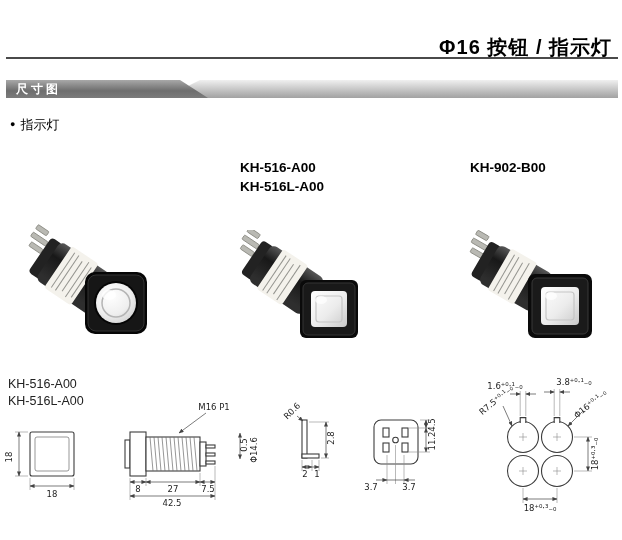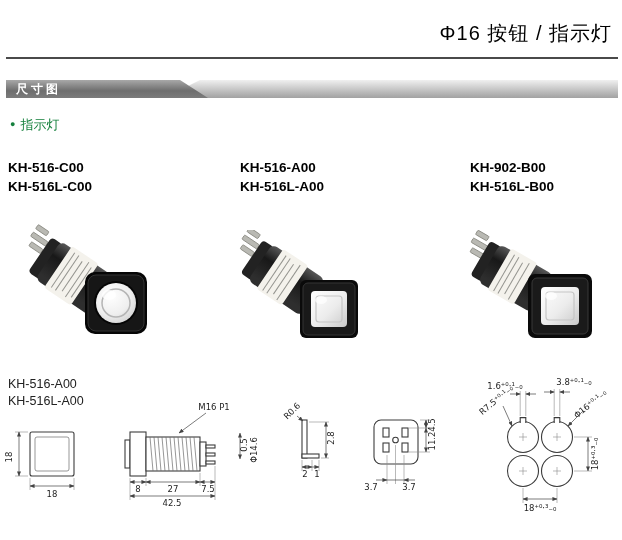--- a/index.html
+++ b/index.html
@@ -1,36 +1,36 @@
 <!DOCTYPE html>
 <html><head>
 <meta charset="utf-8">
 <style>
   html,body{margin:0;padding:0;background:#ffffff;}
   .page{position:relative;width:622px;height:540px;background:#fff;overflow:hidden;
         font-family:"Liberation Sans",sans-serif;color:#111;}
 
   
-  .title{position:absolute;top:20px;right:10px;font-size:20px;font-weight:400;
+  .title{position:absolute;top:34px;right:10px;font-size:20px;font-weight:700;
          letter-spacing:1px;color:#000;}
   .title-rule{position:absolute;top:57px;left:6px;right:4px;height:2px;background:#4a4a4a;}
 
   
   .ribbon{position:absolute;left:6px;right:4px;top:80px;height:18px;border-radius:6px;}
   .ribbon-tail{position:absolute;left:158px;right:0;top:0;bottom:0;
         background:linear-gradient(to bottom,#f0f0f0,#bcbcbc 65%,#a2a2a2);
         clip-path:polygon(36px 0,100% 0,100% 100%,0 100%);}
   .ribbon-head{position:absolute;left:0;width:202px;top:0;bottom:0;
         background:linear-gradient(to bottom,#a8a8a8,#6e6e6e 60%,#7b7b7b);
         clip-path:polygon(0 0,174px 0,202px 100%,0 100%);}
   .ribbon-label{position:absolute;left:10px;top:1px;font-size:12px;font-weight:700;
         color:#fff;letter-spacing:3px;z-index:2;}
 
   
-  .bullet-row{position:absolute;left:10px;top:116px;font-size:13px;color:#15803d;}
+  .bullet-row{position:absolute;left:10px;top:116px;font-size:13px;color:#000000;}
   .bullet-row .dot{font-size:9px;vertical-align:2px;margin-right:5px;}
 
   
   .model{position:absolute;top:158px;font-weight:700;font-size:13.5px;line-height:19px;color:#000;}
   .model.m1{left:8px}.model.m2{left:240px}.model.m3{left:470px}
 
   
   .photo{position:absolute;}
   #photo1{left:15px;top:224px;}
   #photo2{left:228px;top:230px;}
@@ -56,31 +56,26 @@
   <div class="ribbon">
     <div class="ribbon-tail"></div>
     <div class="ribbon-head"></div>
     <span class="ribbon-label">尺寸图</span>
   </div>
 
   <div class="bullet-row">
     <span class="dot">●</span><span>指示灯</span>
   </div>
 
-  <div class="model m1">
-    <div>KH-516-C00</div>
-    <div>KH-516L-C00</div>
-  </div>
   <div class="model m2">
     <div>KH-516-A00</div>
     <div>KH-516L-A00</div>
   </div>
   <div class="model m3">
     <div>KH-902-B00</div>
-    <div>KH-516L-B00</div>
   </div>
 
   <svg id="photo1" class="photo" width="160" height="122" viewBox="0 0 160 122">
     <defs>
       <linearGradient id="p1-body" x1="0" y1="0" x2="0" y2="1">
         <stop offset="0" stop-color="#575757"></stop>
           <stop offset="0.35" stop-color="#181818"></stop>
           <stop offset="0.85" stop-color="#2e2e2e"></stop>
       </linearGradient>
       <radialGradient id="p1-lens" cx="0.38" cy="0.32" r="0.85">

